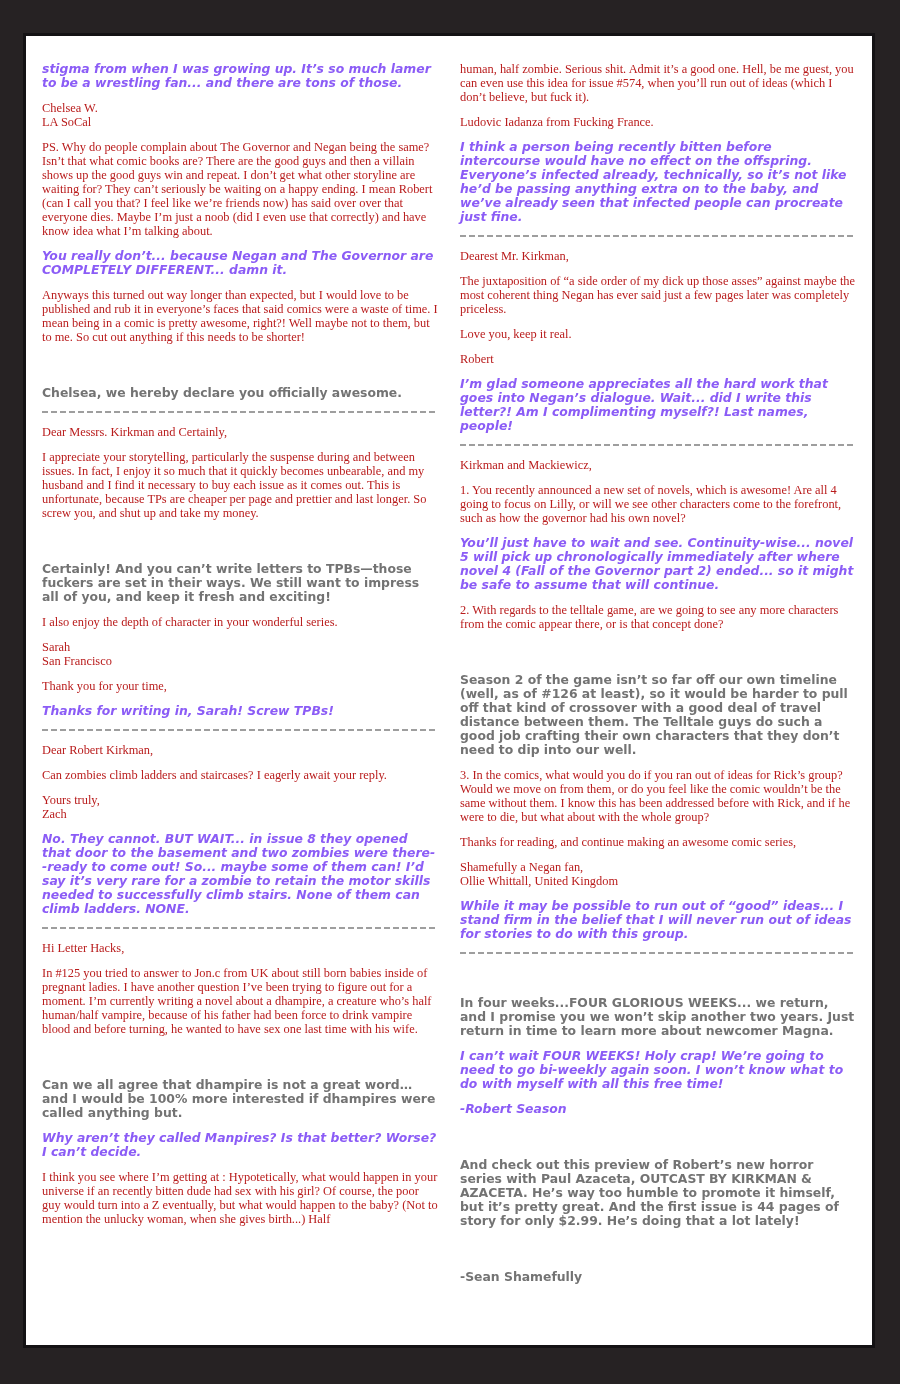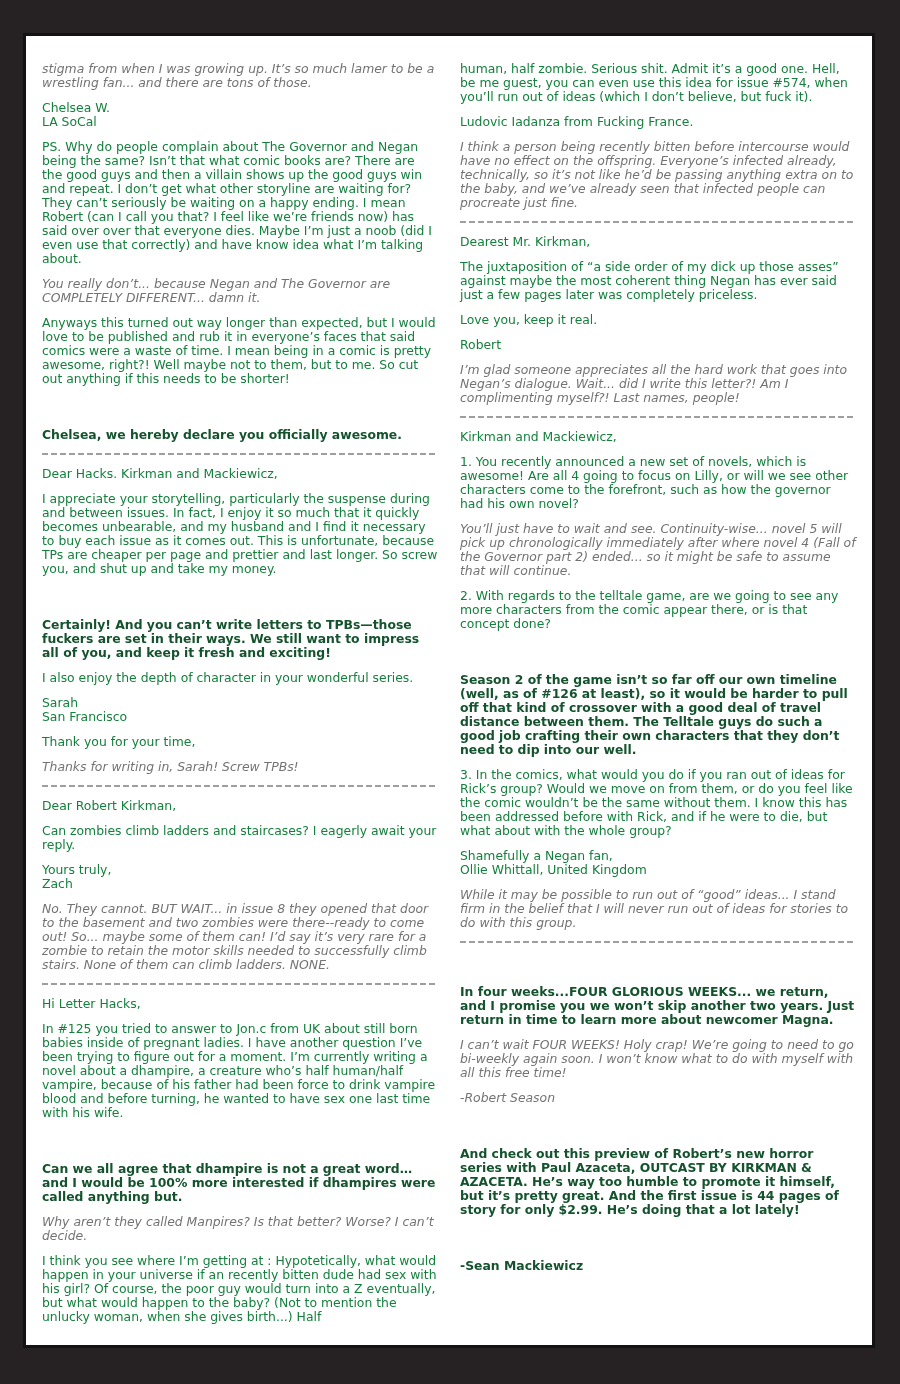--- a/index.html
+++ b/index.html
@@ -30,31 +30,32 @@
     flex: 0 0 396px;
   }
   .col p {
     margin: 0 0 11px 0;
     font-size: 12.4px;
     line-height: 14px;
     white-space: pre-line;
     letter-spacing: 0;
   }
   .col p.plain {
-    color: #15803d;
+    color: #b91c1c;
     font-weight: normal;
+    font-family: Liberation Serif, serif;
   }
   .col p.bold {
-    color: #14532d;
+    color: #737373;
     font-weight: bold;
     margin-top: 42px;
   }
   .col p.response {
-    color: #737373;
-    font-weight: normal;
+    color: #8b5cf6;
+    font-weight: bold;
     font-style: italic;
   }
   .divider {
     height: 2px;
     margin: 4px 0 12px 0;
     background: repeating-linear-gradient(90deg, #9e9e9e 0 6px, transparent 6px 9px);
   }
 </style>
 </head>
 <body>
@@ -62,21 +63,21 @@
 <div class="page">
   <div class="col">
       <p class="response">stigma from when I was growing up.  It’s so much lamer to be a wrestling fan... and there are tons of those.</p>
       <p class="plain">Chelsea W.
 LA SoCal</p>
       <p class="plain">PS. Why do people complain about The Governor and Negan being the same? Isn’t that what comic books are? There are the good guys and then a villain shows up the good guys win and repeat. I don’t get what other storyline are waiting for? They can’t seriously be waiting on a happy ending. I mean Robert (can I call you that? I feel like we’re friends now) has said over over that everyone dies. Maybe I’m just a noob (did I even use that correctly) and have know idea what I’m talking about.</p>
       <p class="response">You really don’t... because Negan and The Governor are COMPLETELY DIFFERENT... damn it.</p>
       <p class="plain">Anyways this turned out way longer than expected, but I would love to be published and rub it in everyone’s faces that said comics were a waste of time. I mean being in a comic is pretty awesome, right?! Well maybe not to them, but to me. So cut out anything if this needs to be shorter!</p>
       <p class="bold">Chelsea, we hereby declare you officially awesome.</p>
       <div class="divider"></div>
-      <p class="plain">Dear Hacks. Kirkman and Mackiewicz,</p>
+      <p class="plain">Dear Messrs. Kirkman and Certainly,</p>
       <p class="plain">I appreciate your storytelling, particularly the suspense during and between issues. In fact, I enjoy it so much that it quickly becomes unbearable, and my husband and I find it necessary to buy each issue as it comes out. This is unfortunate, because TPs are cheaper per page and prettier and last longer. So screw you, and shut up and take my money.</p>
       <p class="bold">Certainly! And you can’t write letters to TPBs—those fuckers are set in their ways. We still want to impress all of you, and keep it fresh and exciting!</p>
       <p class="plain">I also enjoy the depth of character in your wonderful series.</p>
       <p class="plain">Sarah
 San Francisco</p>
       <p class="plain">Thank you for your time,</p>
       <p class="response">Thanks for writing in, Sarah!  Screw TPBs!</p>
       <div class="divider"></div>
       <p class="plain">Dear Robert Kirkman,</p>
       <p class="plain">Can zombies climb ladders and staircases? I eagerly await your reply.</p>
@@ -100,23 +101,24 @@
       <p class="plain">Love you, keep it real.</p>
       <p class="plain">Robert</p>
       <p class="response">I’m glad someone appreciates all the hard work that goes into Negan’s dialogue.  Wait... did I write this letter?!  Am I complimenting myself?!  Last names, people!</p>
       <div class="divider"></div>
       <p class="plain">Kirkman and Mackiewicz,</p>
       <p class="plain">1.  You recently announced a new set of novels, which is awesome! Are all 4 going to focus on Lilly, or will we see other characters come to the forefront, such as how the governor had his own novel?</p>
       <p class="response">You’ll just have to wait and see.  Continuity-wise... novel 5 will pick up chronologically immediately after where novel 4 (Fall of the Governor part 2) ended... so it might be safe to assume that will continue.</p>
       <p class="plain">2.  With regards to the telltale game, are we going to see any more characters from the comic appear there, or is that concept done?</p>
       <p class="bold">Season 2 of the game isn’t so far off our own timeline (well, as of #126 at least), so it would be harder to pull off that kind of crossover with a good deal of travel distance between them. The Telltale guys do such a good job crafting their own characters that they don’t need to dip into our well.</p>
       <p class="plain">3. In the comics, what would you do if you ran out of ideas for Rick’s group? Would we move on from them, or do you feel like the comic wouldn’t be the same without them. I know this has been addressed before with Rick, and if he were to die, but what about with the whole group?</p>
+      <p class="plain">Thanks for reading, and continue making an awesome comic series,</p>
       <p class="plain">Shamefully a Negan fan,
 Ollie Whittall, United Kingdom</p>
       <p class="response">While it may be possible to run out of “good” ideas... I stand firm in the belief that I will never run out of ideas for stories to do with this group.</p>
       <div class="divider"></div>
       <p class="bold">In four weeks...FOUR GLORIOUS WEEKS... we return, and I promise you we won’t skip another two years. Just return in time to learn more about newcomer Magna.</p>
       <p class="response">I can’t wait FOUR WEEKS!  Holy crap!  We’re going to need to go bi-weekly again soon.  I won’t know what to do with myself with all this free time!</p>
       <p class="response">-Robert Season</p>
       <p class="bold">And check out this preview of Robert’s new horror series with Paul Azaceta, OUTCAST BY KIRKMAN &amp; AZACETA. He’s way too humble to promote it himself, but it’s pretty great. And the first issue is 44 pages of story for only $2.99. He’s doing that a lot lately!</p>
-      <p class="bold">-Sean Mackiewicz</p>
+      <p class="bold">-Sean Shamefully</p>
     </div>
 </div>
 
 </body></html>

